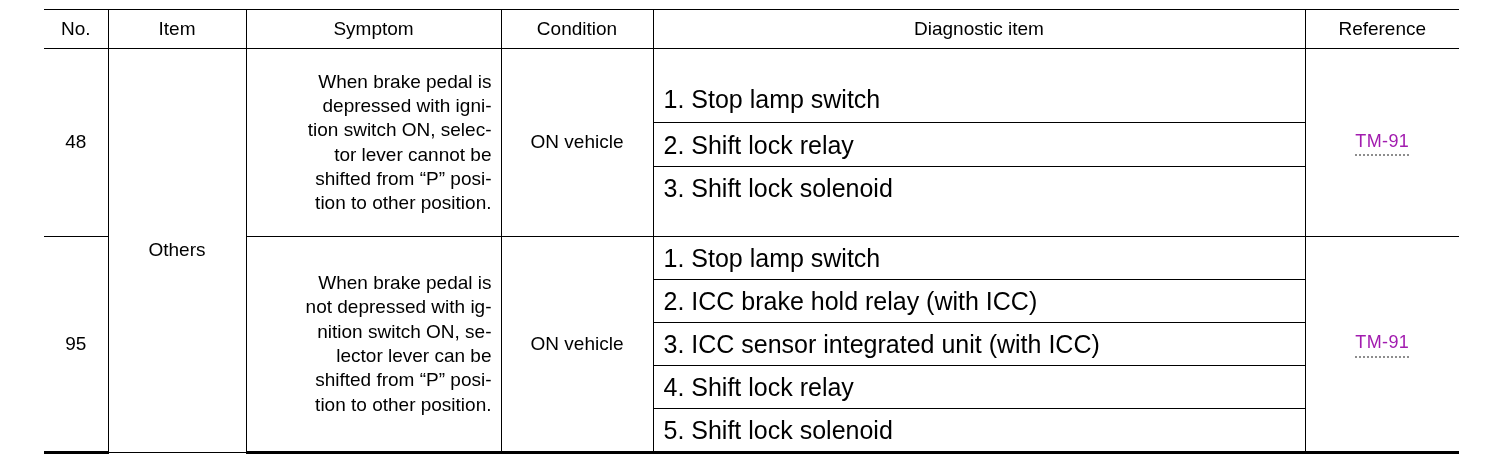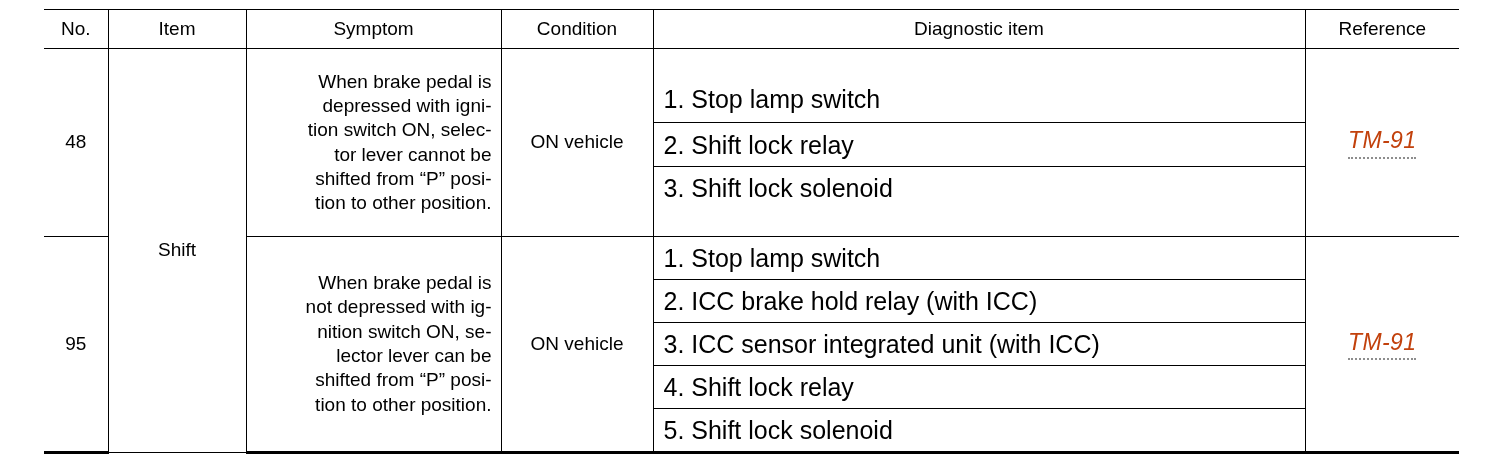--- a/index.html
+++ b/index.html
@@ -86,27 +86,26 @@
     vertical-align: middle;
   }
   table.diag-list tr:last-child td { border-bottom: none; margin-top: 8px; }
 
   
   .symptom-text { white-space: pre-line; text-align: right; }
 
   
   .ref-link {
     display: inline-block;
-    font-size: 23px;
-    color: #c2410c;
+    font-size: 18px;
+    color: #a21caf;
     text-decoration: none;
     border-bottom: 2px dotted #8d8d8d;
     padding-bottom: 1px;
     letter-spacing: 0.4px;
-    font-style: italic;
   }
 </style>
 </head>
 <body>
 
 <div class="sheet">
   <div class="table-wrap">
     <table class="symptom-table">
       <colgroup>
         <col class="col-no">
@@ -126,21 +125,21 @@
           <th class="c-center">Diagnostic item</th>
           <th class="c-center">Reference</th>
         </tr>
       </thead>
 
       <tbody>
 
         <tr style="height:188px;">
           <td class="c-center">48</td>
 
-          <td class="c-center" rowspan="2">Shift</td>
+          <td class="c-center" rowspan="2">Others</td>
 
           <td>
             <div class="cell-pad symptom-text">When brake pedal is
 depressed with igni-
 tion switch ON, selec-
 tor lever cannot be
 shifted from “P” posi-
 tion to other position.</div>
           </td>
 

